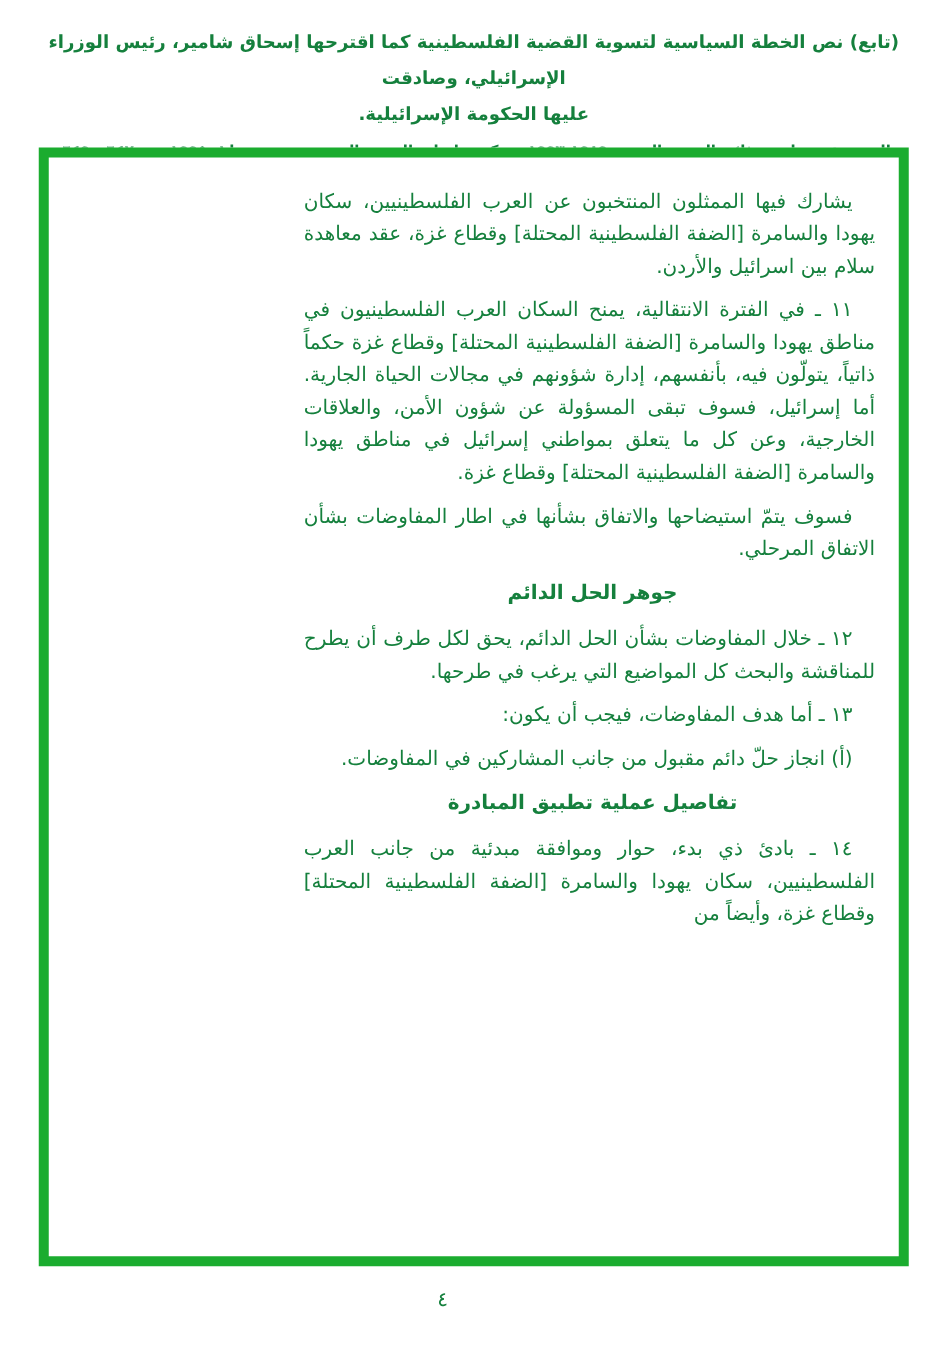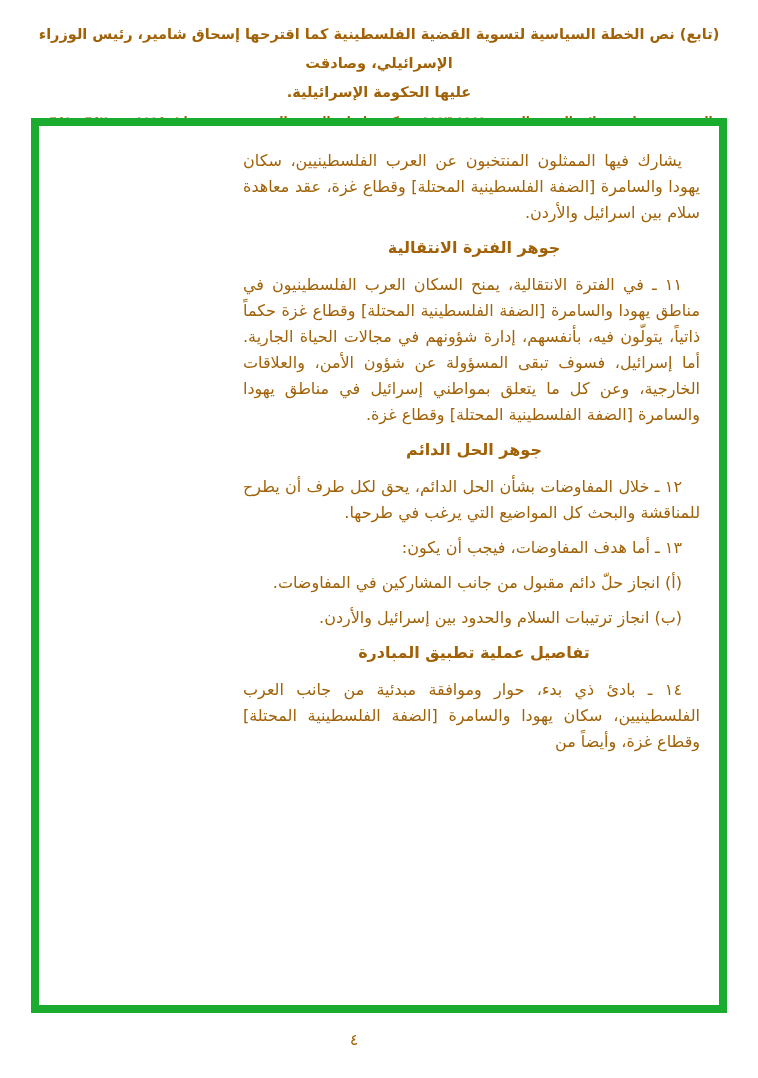--- a/index.html
+++ b/index.html
@@ -6,21 +6,21 @@
     margin: 0;
     padding: 0;
     background: #ffffff;
   }
   .page {
     position: relative;
     width: 758px;
     height: 1078px;
     background: #ffffff;
     font-family: "DejaVu Sans", sans-serif;
-    color: #a16207;
+    color: #15803d;
     overflow: hidden;
   }
   
   .header {
     position: absolute;
     top: 20px;
     left: 0;
     width: 758px;
     direction: rtl;
     text-align: center;
@@ -89,27 +89,26 @@
   <div class="header">
     <div class="header-title-line">(تابع) نص الخطة السياسية لتسوية القضية الفلسطينية كما اقترحها إسحاق شامير، رئيس الوزراء الإسرائيلي، وصادقت</div>
     <div class="header-title-line">عليها الحكومة الإسرائيلية.</div>
     <div class="header-source">المصدر: يوميات ووثائق الوحدة العربية ١٩٨٩-١٩٩٣، مركز دراسات الوحدة العربية، بيروت، ط١، ١٩٩٥، ص ٦٤٧ - ٦٤٩.</div>
   </div>
 
   <div class="doc-box" style="border-color: rgb(27, 172, 47);">
     <div class="doc-content">
 
     <div class="doc-para">يشارك فيها الممثلون المنتخبون عن العرب الفلسطينيين، سكان يهودا والسامرة [الضفة الفلسطينية المحتلة] وقطاع غزة، عقد معاهدة سلام بين اسرائيل والأردن.</div>
-        <div class="doc-heading">جوهر الفترة الانتقالية</div>
         <div class="doc-para">١١ ـ في الفترة الانتقالية، يمنح السكان العرب الفلسطينيون في مناطق يهودا والسامرة [الضفة الفلسطينية المحتلة] وقطاع غزة حكماً ذاتياً، يتولّون فيه، بأنفسهم، إدارة شؤونهم في مجالات الحياة الجارية. أما إسرائيل، فسوف تبقى المسؤولة عن شؤون الأمن، والعلاقات الخارجية، وعن كل ما يتعلق بمواطني إسرائيل في مناطق يهودا والسامرة [الضفة الفلسطينية المحتلة] وقطاع غزة.</div>
+        <div class="doc-para">فسوف يتمّ استيضاحها والاتفاق بشأنها في اطار المفاوضات بشأن الاتفاق المرحلي.</div>
         <div class="doc-heading">جوهر الحل الدائم</div>
         <div class="doc-para">١٢ ـ خلال المفاوضات بشأن الحل الدائم، يحق لكل طرف أن يطرح للمناقشة والبحث كل المواضيع التي يرغب في طرحها.</div>
         <div class="doc-para">١٣ ـ أما هدف المفاوضات، فيجب أن يكون:</div>
         <div class="doc-para">(أ) انجاز حلّ دائم مقبول من جانب المشاركين في المفاوضات.</div>
-        <div class="doc-para">(ب) انجاز ترتيبات السلام والحدود بين إسرائيل والأردن.</div>
         <div class="doc-heading">تفاصيل عملية تطبيق المبادرة</div>
         <div class="doc-para">١٤ ـ بادئ ذي بدء، حوار وموافقة مبدئية من جانب العرب الفلسطينيين، سكان يهودا والسامرة [الضفة الفلسطينية المحتلة] وقطاع غزة، وأيضاً من</div>
       </div>
   </div>
 
   <div class="page-number">٤</div>
 
 </div>
 
 </body></html>

